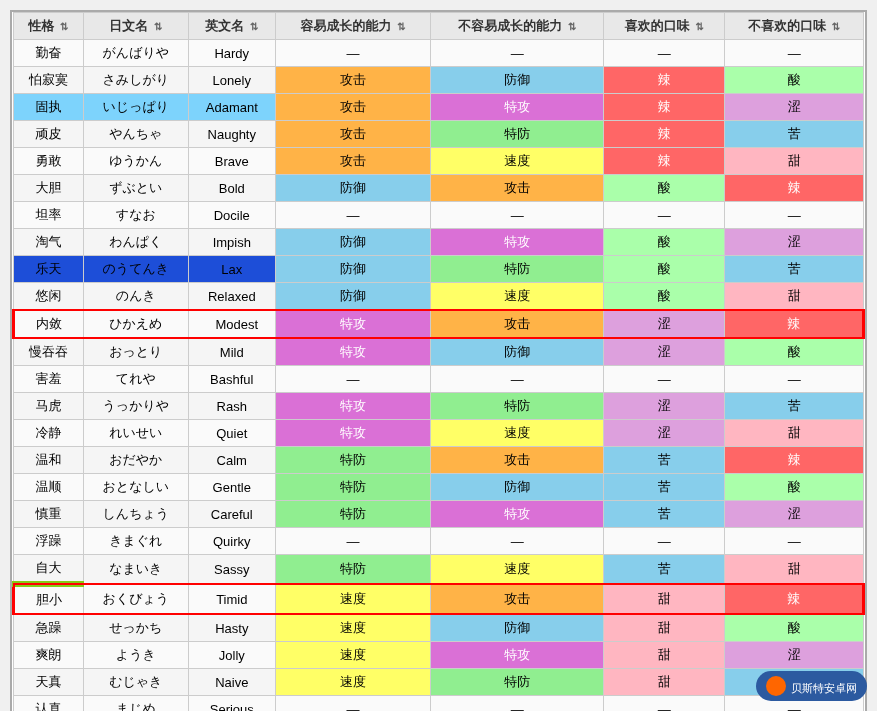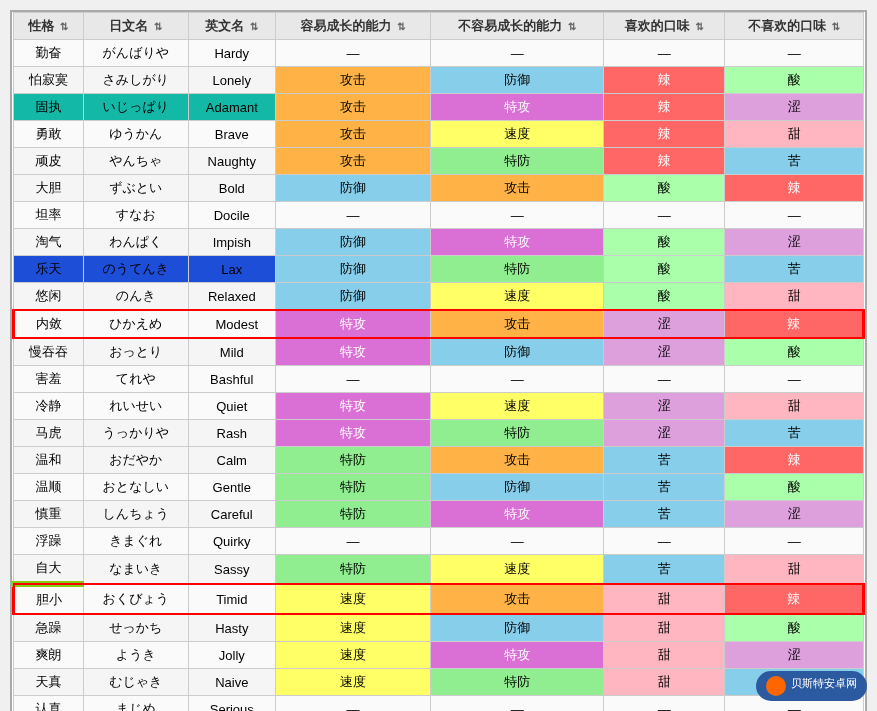--- a/index.html
+++ b/index.html
@@ -55,21 +55,21 @@
     .watermark {
       position: fixed;
       bottom: 10px;
       right: 10px;
       background: #2c5aa0;
       color: white;
       padding: 5px 10px;
       border-radius: 20px;
       font-size: 11px;
       display: flex;
-      align-items: flex-start;
+      align-items: flex-end;
       gap: 5px;
     }
     .watermark-icon {
       width: 20px;
       height: 20px;
       background: #ff6600;
       border-radius: 50%;
       display: inline-block;
     }
   </style>
@@ -122,46 +122,46 @@
         </tr>
         <tr style="background: rgb(245, 245, 245);">
           <td>怕寂寞</td>
           <td>さみしがり</td>
           <td>Lonely</td>
           <td class="stat-attack">攻击</td>
           <td class="stat-defense">防御</td>
           <td class="flavor-spicy">辣</td>
           <td class="flavor-sour">酸</td>
         </tr>
-        <tr style="background: #14b8a6;">
+        <tr style="background: #7dd3fc;">
           <td>固执</td>
           <td>いじっぱり</td>
           <td>Adamant</td>
           <td class="stat-attack">攻击</td>
           <td class="stat-sp-attack">特攻</td>
           <td class="flavor-spicy">辣</td>
           <td class="flavor-dry">涩</td>
         </tr>
+        <tr style="background: rgb(245, 245, 245);">
+          <td>顽皮</td>
+          <td>やんちゃ</td>
+          <td>Naughty</td>
+          <td class="stat-attack">攻击</td>
+          <td class="stat-sp-defense">特防</td>
+          <td class="flavor-spicy">辣</td>
+          <td class="flavor-bitter">苦</td>
+        </tr>
         <tr style="background: rgb(250, 250, 250);">
           <td>勇敢</td>
           <td>ゆうかん</td>
           <td>Brave</td>
           <td class="stat-attack">攻击</td>
           <td class="stat-speed">速度</td>
           <td class="flavor-spicy">辣</td>
           <td class="flavor-sweet">甜</td>
-        </tr>
-        <tr style="background: rgb(245, 245, 245);">
-          <td>顽皮</td>
-          <td>やんちゃ</td>
-          <td>Naughty</td>
-          <td class="stat-attack">攻击</td>
-          <td class="stat-sp-defense">特防</td>
-          <td class="flavor-spicy">辣</td>
-          <td class="flavor-bitter">苦</td>
         </tr>
         <tr style="background: rgb(245, 245, 245);">
           <td>大胆</td>
           <td>ずぶとい</td>
           <td>Bold</td>
           <td class="stat-defense">防御</td>
           <td class="stat-attack">攻击</td>
           <td class="flavor-sour">酸</td>
           <td class="flavor-spicy">辣</td>
         </tr>
@@ -221,37 +221,37 @@
         </tr>
         <tr style="background: rgb(250, 250, 250);">
           <td>害羞</td>
           <td>てれや</td>
           <td>Bashful</td>
           <td>—</td>
           <td>—</td>
           <td>—</td>
           <td>—</td>
         </tr>
+        <tr style="background: rgb(245, 245, 245);">
+          <td>马虎</td>
+          <td>うっかりや</td>
+          <td>Rash</td>
+          <td class="stat-sp-attack">特攻</td>
+          <td class="stat-sp-defense">特防</td>
+          <td class="flavor-dry">涩</td>
+          <td class="flavor-bitter">苦</td>
+        </tr>
         <tr style="background: rgb(250, 250, 250);">
           <td>冷静</td>
           <td>れいせい</td>
           <td>Quiet</td>
           <td class="stat-sp-attack">特攻</td>
           <td class="stat-speed">速度</td>
           <td class="flavor-dry">涩</td>
           <td class="flavor-sweet">甜</td>
-        </tr>
-        <tr style="background: rgb(245, 245, 245);">
-          <td>马虎</td>
-          <td>うっかりや</td>
-          <td>Rash</td>
-          <td class="stat-sp-attack">特攻</td>
-          <td class="stat-sp-defense">特防</td>
-          <td class="flavor-dry">涩</td>
-          <td class="flavor-bitter">苦</td>
         </tr>
         <tr style="background: rgb(245, 245, 245);">
           <td>温和</td>
           <td>おだやか</td>
           <td>Calm</td>
           <td class="stat-sp-defense">特防</td>
           <td class="stat-attack">攻击</td>
           <td class="flavor-bitter">苦</td>
           <td class="flavor-spicy">辣</td>
         </tr>

